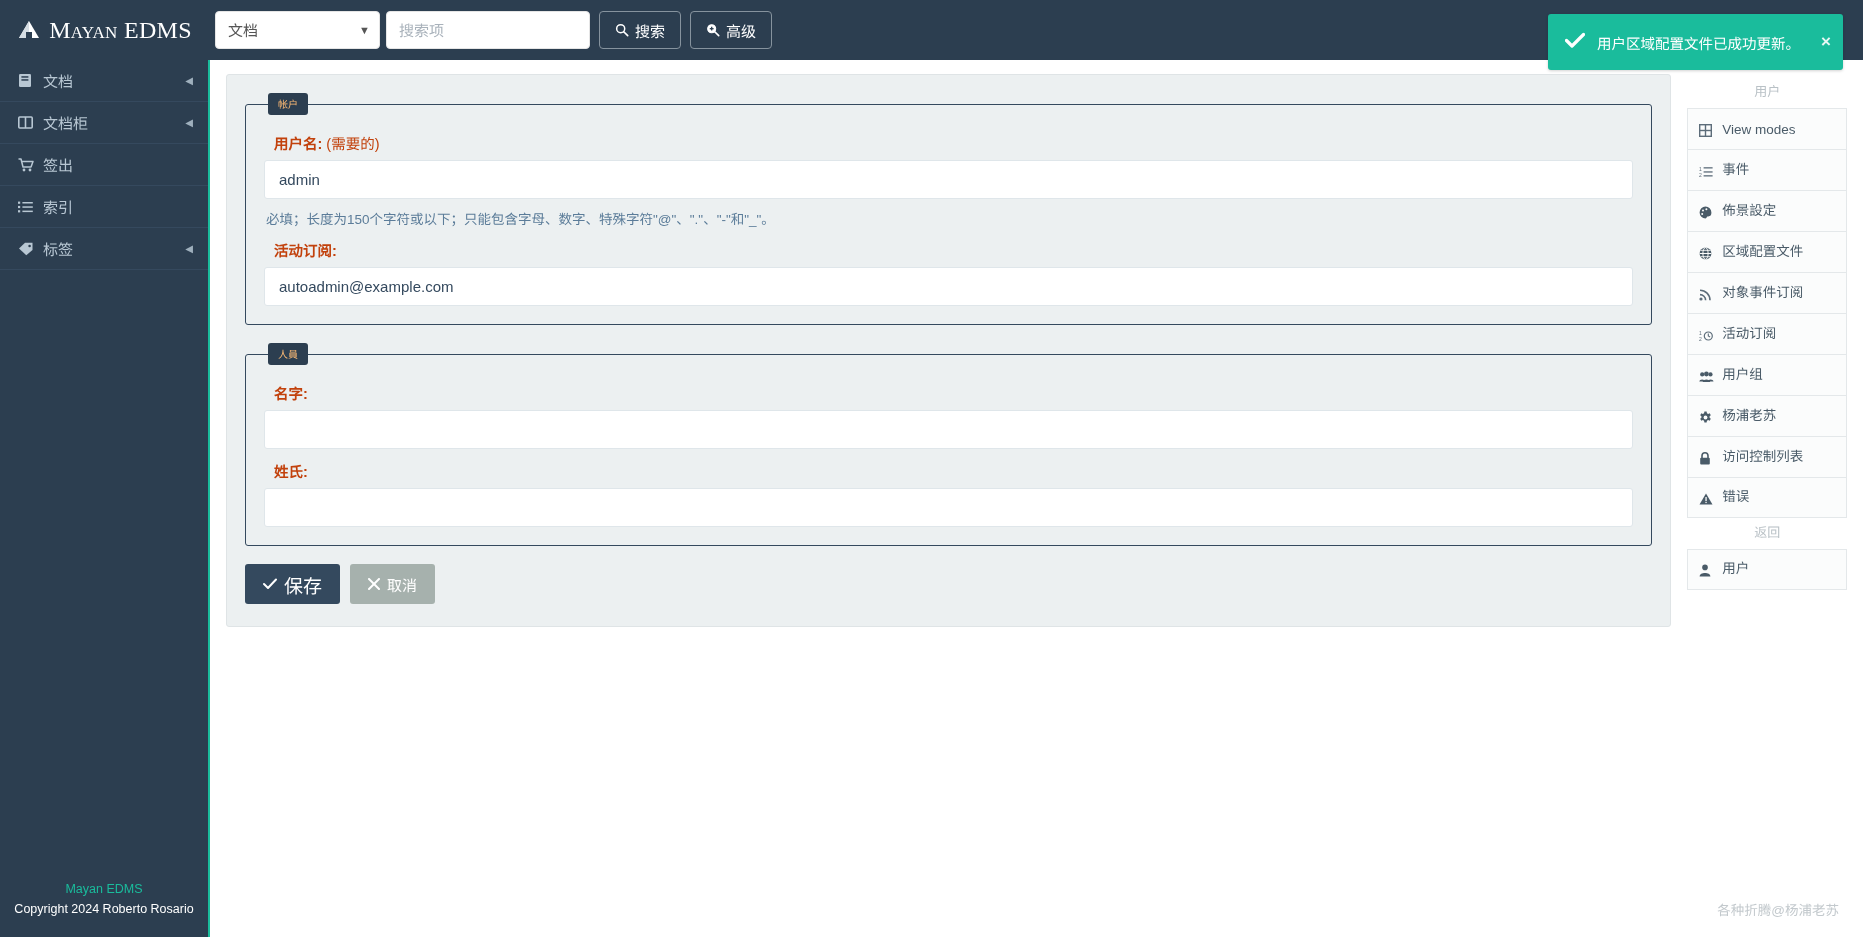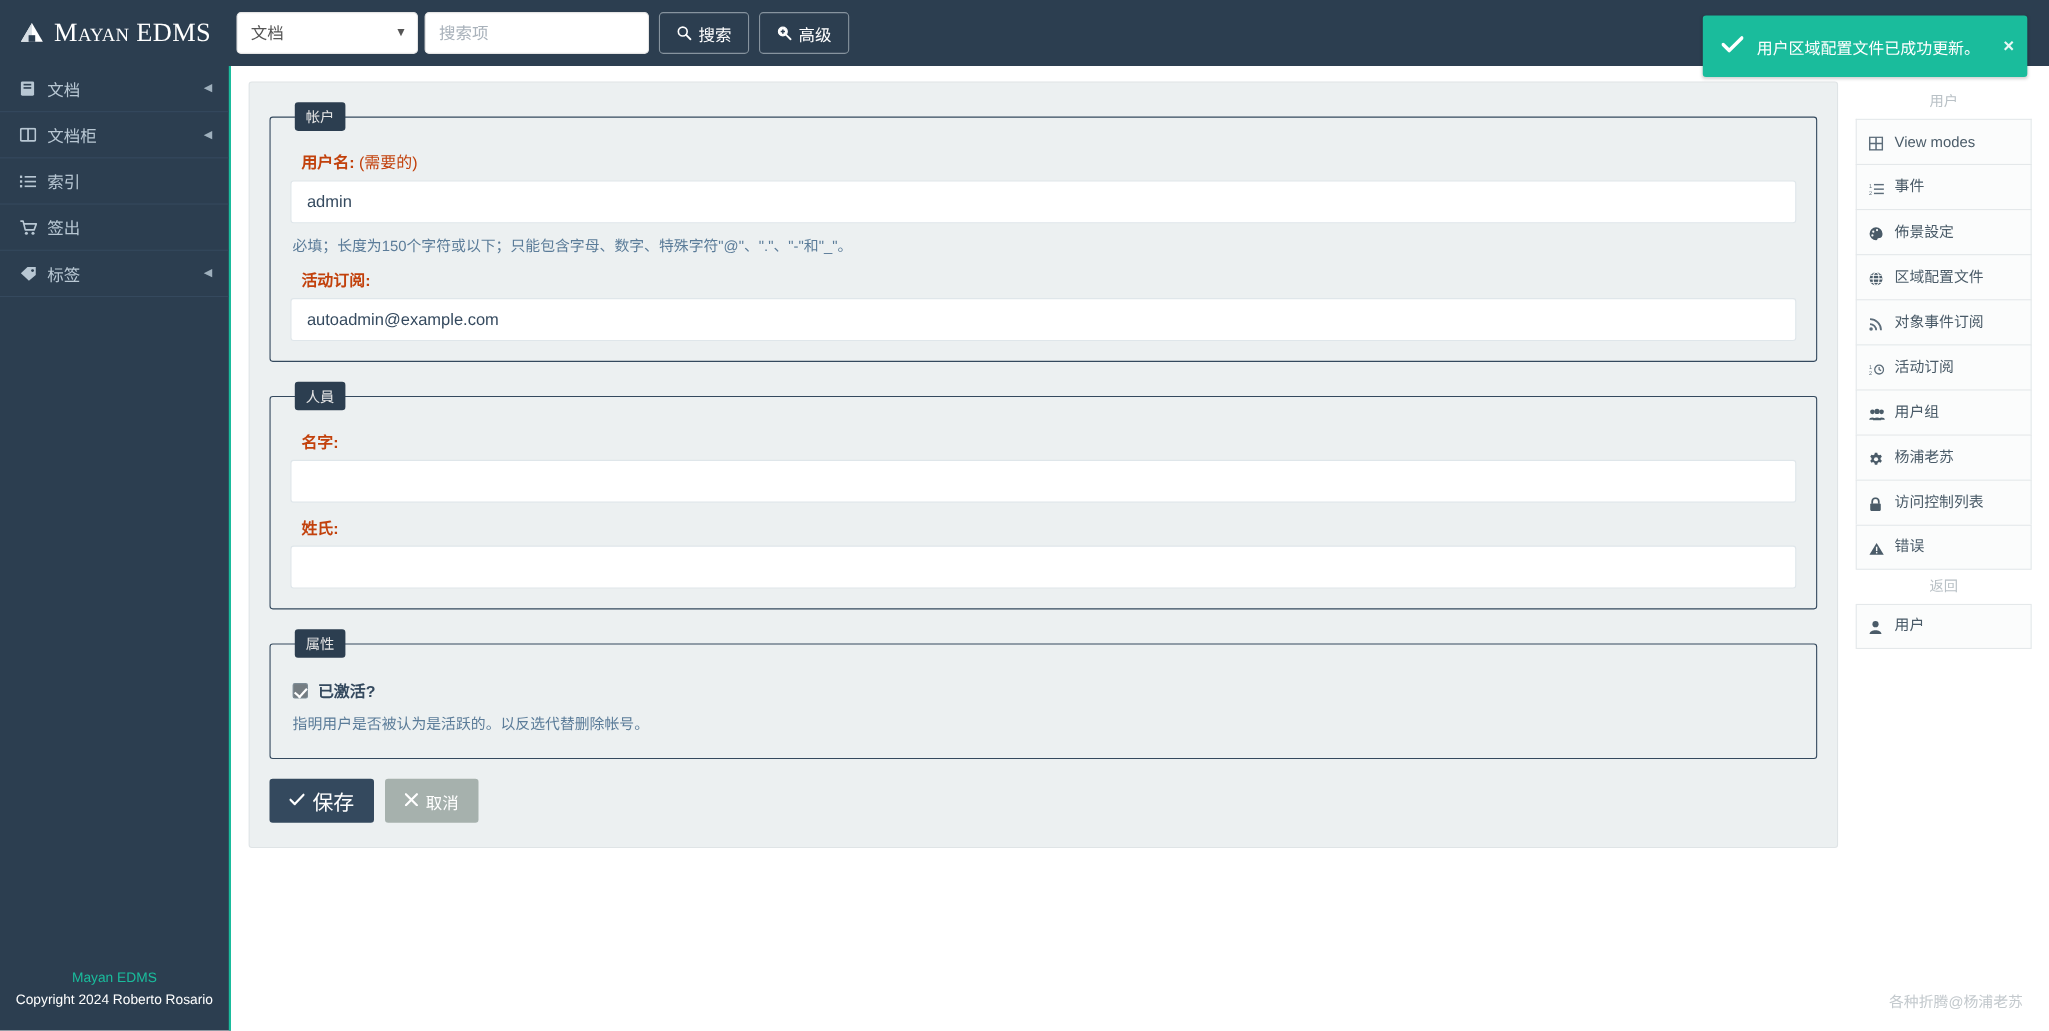--- a/index.html
+++ b/index.html
@@ -158,22 +158,22 @@
     padding: 18px 18px 22px 18px;
   }
   fieldset.box {
     border: 1px solid #34495e;
     border-radius: 3px;
     margin: 0 0 18px 0;
     padding: 6px 18px 18px 18px;
     position: relative;
   }
   fieldset.box legend {
-    background: #2c3e50; color: #e5e5e5;
-    font-size: 13px;
+    background: #2c3e50; color: #fdba74;
+    font-size: 10px;
     padding: 3px 10px 4px 10px;
     border-radius: 3px;
     margin-left: 4px;
   }
   .flabel {
     display: block;
     font-size: 14.5px; font-weight: bold;
     color: #c2410c;
     margin: 11px 0 7px 10px;
   }
@@ -327,46 +327,46 @@
           <rect x="0.8" y="1" width="13.4" height="11" rx="1" fill="none" stroke="#b8c7d3" stroke-width="1.6"></rect>
           <line x1="7.5" y1="1" x2="7.5" y2="12" stroke="#b8c7d3" stroke-width="1.6"></line>
         </svg>
     </span>
     <span class="si-label">文档柜</span>
     <span class="si-arrow">◀</span>
   </div>
 
   <div class="side-item">
     <span class="si-icon">
+      <svg width="16" height="14" viewBox="0 0 16 14">
+          <path d="M0.5,1 H3 L5,9 H13 L15,3.5 H3.6" fill="none" stroke="#b8c7d3" stroke-width="1.5" stroke-linejoin="round"></path>
+          <circle cx="6" cy="12" r="1.4" fill="#b8c7d3"></circle>
+          <circle cx="12" cy="12" r="1.4" fill="#b8c7d3"></circle>
+        </svg>
+    </span>
+    <span class="si-label">签出</span>
+  </div>
+
+  <div class="side-item">
+    <span class="si-icon">
       <svg width="15" height="12" viewBox="0 0 15 12">
           <rect x="0" y="0.6" width="2.2" height="2.2" fill="#b8c7d3"></rect>
           <rect x="4.4" y="1" width="10.4" height="1.5" fill="#b8c7d3"></rect>
           <rect x="0" y="4.9" width="2.2" height="2.2" fill="#b8c7d3"></rect>
           <rect x="4.4" y="5.3" width="10.4" height="1.5" fill="#b8c7d3"></rect>
           <rect x="0" y="9.2" width="2.2" height="2.2" fill="#b8c7d3"></rect>
           <rect x="4.4" y="9.6" width="10.4" height="1.5" fill="#b8c7d3"></rect>
         </svg>
     </span>
     <span class="si-label">索引</span>
   </div>
 
   <div class="side-item">
     <span class="si-icon">
       <svg width="16" height="14" viewBox="0 0 16 14">
-          <path d="M0.5,1 H3 L5,9 H13 L15,3.5 H3.6" fill="none" stroke="#b8c7d3" stroke-width="1.5" stroke-linejoin="round"></path>
-          <circle cx="6" cy="12" r="1.4" fill="#b8c7d3"></circle>
-          <circle cx="12" cy="12" r="1.4" fill="#b8c7d3"></circle>
-        </svg>
-    </span>
-    <span class="si-label">签出</span>
-  </div>
-
-  <div class="side-item">
-    <span class="si-icon">
-      <svg width="16" height="14" viewBox="0 0 16 14">
           <path d="M1,6.5 L7,0.8 H14.5 V8 L8.3,13.2 Z" fill="#b8c7d3"></path>
           <circle cx="11.6" cy="4" r="1.3" fill="#2c3e50"></circle>
         </svg>
     </span>
     <span class="si-label">标签</span>
     <span class="si-arrow">◀</span>
   </div>
 
   <div id="side-footer">
     <div class="f1">Mayan EDMS</div>
@@ -397,28 +397,20 @@
       <fieldset class="box">
         <legend>人員</legend>
 
         <label class="flabel">名字:</label>
         <input class="ftext" type="text" value="" style="">
 
         <label class="flabel">姓氏:</label>
         <input class="ftext" type="text" value="" style="">
       </fieldset>
 
-      <fieldset class="box">
-        <legend>属性</legend>
-        <div class="checkrow">
-          <span class="cb"></span>
-          <span class="cb-label">已激活?</span>
-        </div>
-        <span class="fhelp">指明用户是否被认为是活跃的。以反选代替删除帐号。</span>
-      </fieldset>
 
       <div class="form-actions">
         <button type="button" class="btn-primary">
           <span>
             <svg width="14" height="12" viewBox="0 0 14 12">
                 <polyline points="1,6 5,10 13,1.5" fill="none" stroke="#fff" stroke-width="2" stroke-linecap="round" stroke-linejoin="round"></polyline>
               </svg>
           </span>
           <span>保存</span>
         </button>

